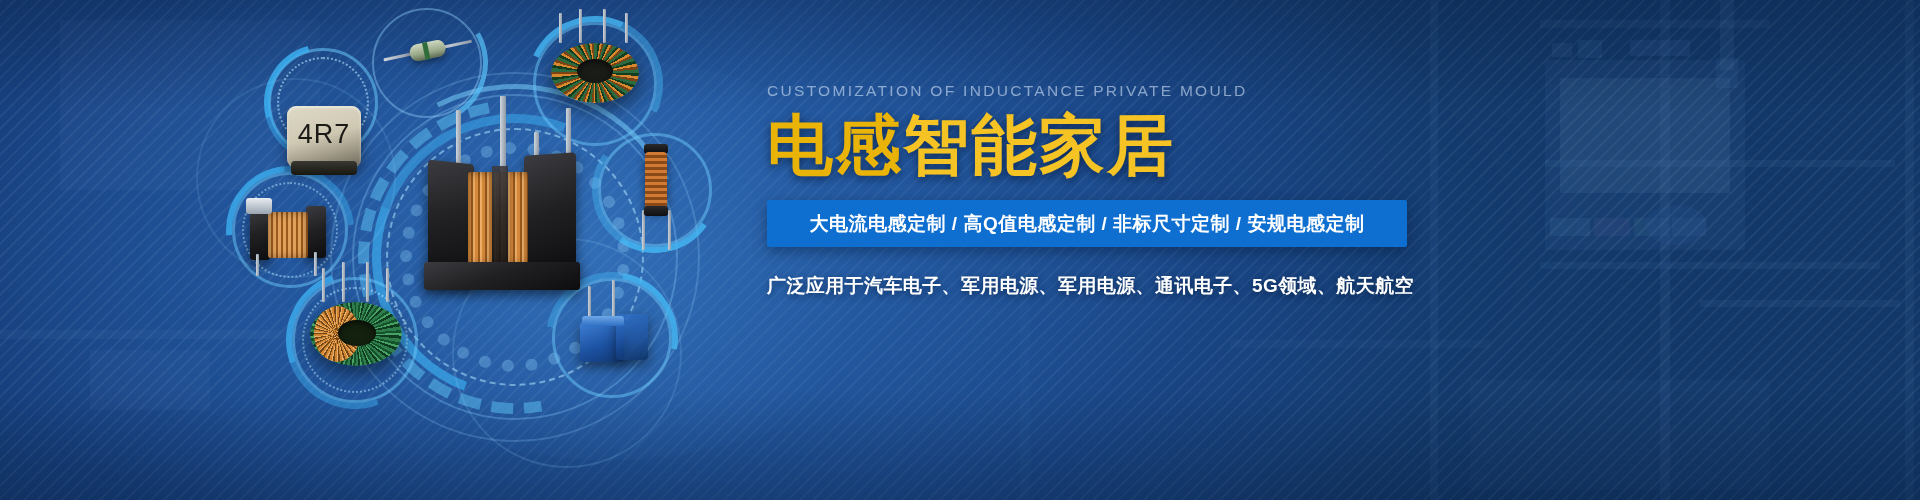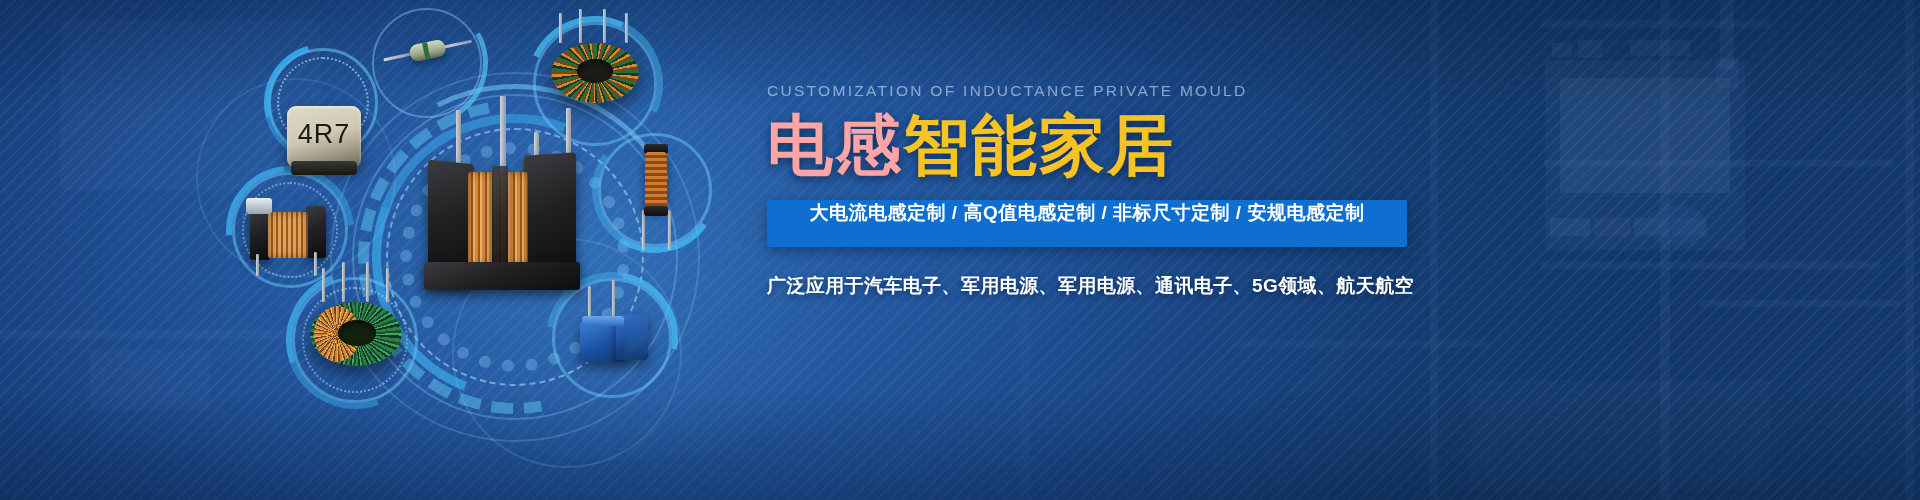--- a/index.html
+++ b/index.html
@@ -63,24 +63,24 @@
 
   .blue-cap{position:absolute;background:linear-gradient(160deg,#3d7fd6,#1b4f9e 60%,#123a74);
     border-radius:4px;box-shadow:0 5px 12px rgba(0,0,0,.45);}
 
   
   .content{position:absolute;left:735px;top:82px;width:640px;margin-left:32px;}
   .eyebrow{font-size:15.5px;letter-spacing:2.3px;color:rgba(207,224,245,.62);
     font-weight:400;white-space:nowrap;}
   .headline{margin-top:12px;font-size:66px;line-height:1;font-weight:bold;letter-spacing:2px;
     white-space:nowrap;}
-  .headline .w{color:#fca5a5;text-shadow:0 3px 10px rgba(4,22,52,.65);}
+  .headline .w{color:#eab308;text-shadow:0 3px 10px rgba(4,22,52,.65);}
   .headline .g{color:#f5c323;text-shadow:0 3px 10px rgba(4,22,52,.65);}
   .chipbar{margin-top:22px;background:#0e6fd0;height:47px;border-radius:2px;
-    display:flex;justify-content:center;
+    display:flex;align-items:center;justify-content:center;
     box-shadow:0 4px 14px rgba(5,26,58,.45);}
   .chipbar .txt{color:#fff;font-size:19px;font-weight:bold;letter-spacing:.5px;white-space:nowrap;}
   .subline{margin-top:26px;color:#ffffff;font-size:19px;font-weight:bold;letter-spacing:.4px;
     white-space:nowrap;text-shadow:0 2px 7px rgba(4,22,52,.6);}
 </style>
 </head>
 <body>
 
 <div class="banner">
 

